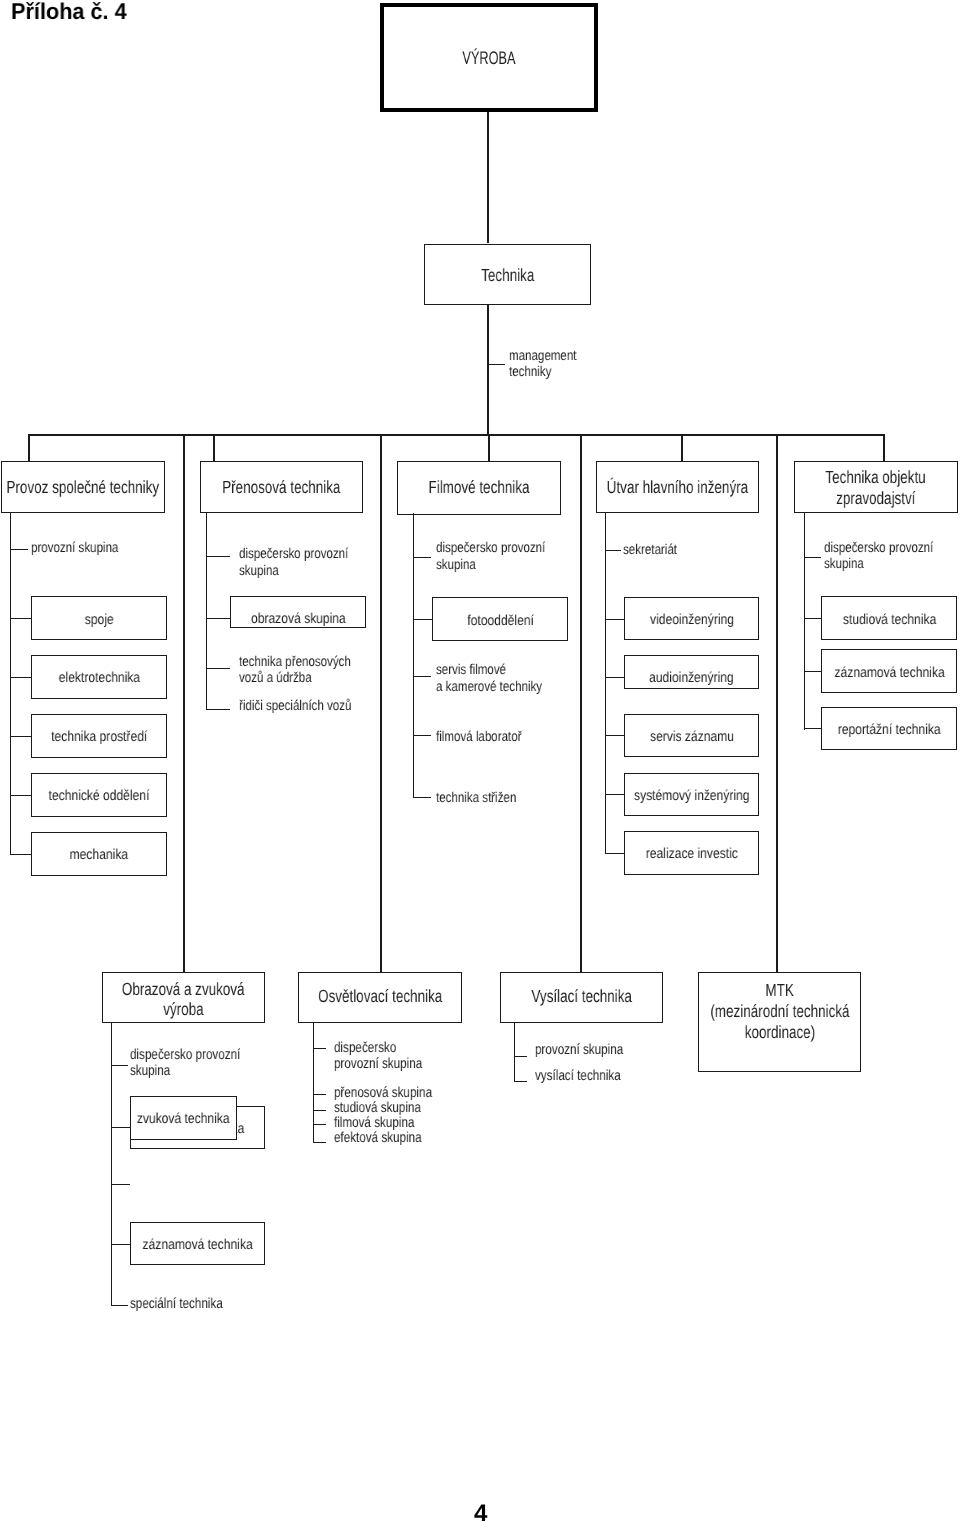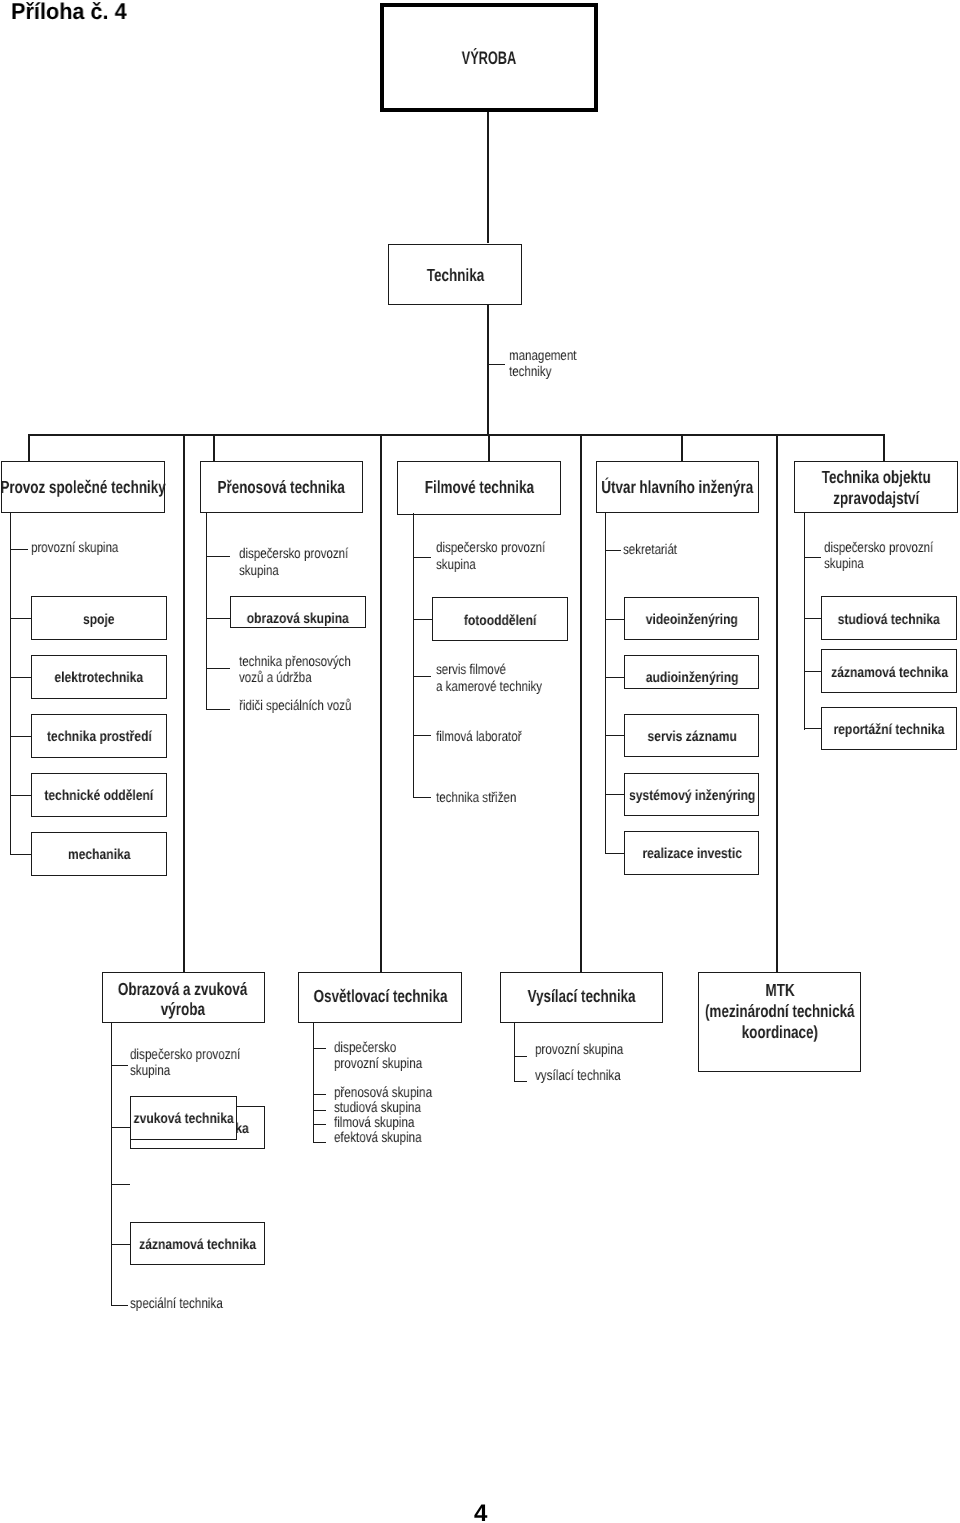--- a/index.html
+++ b/index.html
@@ -4,21 +4,21 @@
 <title>Příloha č. 4</title>
 <style>
   html,body{margin:0;padding:0;background:#ffffff;}
   body{width:960px;height:1523px;position:relative;overflow:hidden;
        font-family:"Liberation Sans", sans-serif;color:#1f1f1f;
        -webkit-font-smoothing:antialiased;text-rendering:geometricPrecision;}
   .ln{position:absolute;background:#1b1b1b;}
   .box{position:absolute;box-sizing:border-box;border:1.4px solid #1b1b1b;background:#fff;
         display:flex;align-items:flex-start;justify-content:center;
         text-align:center;white-space:nowrap;}
-  .box > div{position:relative;font-weight:bold;}
+  .box > div{position:relative;}
   .box.root{border:4.1px solid #000;}
   .lbl{position:absolute;line-height:15.5px;white-space:nowrap;}
   .lbl-b{line-height:16.0px;}
   .tx{display:inline-block;font-size:14.2px;transform:scaleX(0.815);transform-origin:left center;will-change:transform;}
   .lbl-b .tx{font-size:14.6px;transform:scaleX(0.80);}
   .leaf-tx{line-height:15.5px;}
   .leaf-tx .tx{font-size:14.4px;transform:scaleX(0.84);transform-origin:center;}
   .title-tx{line-height:19.85px;}
   .title-tx .tx{font-size:17.6px;transform:scaleX(0.765);transform-origin:center;line-height:19.8px;}
   .root-tx{line-height:24.6px;}
@@ -29,21 +29,21 @@
   .pageno .tx{font-size:24.1px;font-weight:bold;color:#000;transform:scaleX(1);transform-origin:center;line-height:24px;}
 </style>
 </head>
 <body>
 
 <div class="hdr"><span class="tx">Příloha č. 4</span></div>
 <div class="box root" style="left:379.9px;top:2.6px;width:218.6px;height:109.2px">
     <div class="root-tx" style="top:39.00px"><span class="tx">VÝROBA</span></div>
   </div>
 <div class="ln" style="left:486.75px;top:111.80px;width:2.30px;height:131.70px"></div>
-<div class="box" style="left:388px;top:243.5px;width:134px;height:61.0px">
+<div class="box" style="left:424px;top:243.5px;width:167px;height:61.0px">
     <div class="title-tx" style="top:21.60px"><span class="tx">Technika</span></div>
   </div>
 <div class="ln" style="left:486.75px;top:304.50px;width:2.30px;height:131.80px"></div>
 <div class="ln" style="left:486.75px;top:364.00px;width:18.05px;height:1.40px"></div>
 <div class="lbl" style="left:508.6px;top:347.7px"><span class="tx">management</span><br><span class="tx">techniky</span></div>
 <div class="ln" style="left:27.60px;top:434.00px;width:857.20px;height:1.80px"></div>
 <div class="ln" style="left:28.00px;top:434.50px;width:1.80px;height:26.50px"></div>
 <div class="box" style="left:1.0px;top:461.0px;width:164.2px;height:52.3px">
     <div class="title-tx" style="top:16.20px"><span class="tx">Provoz společné techniky</span></div>
   </div>

